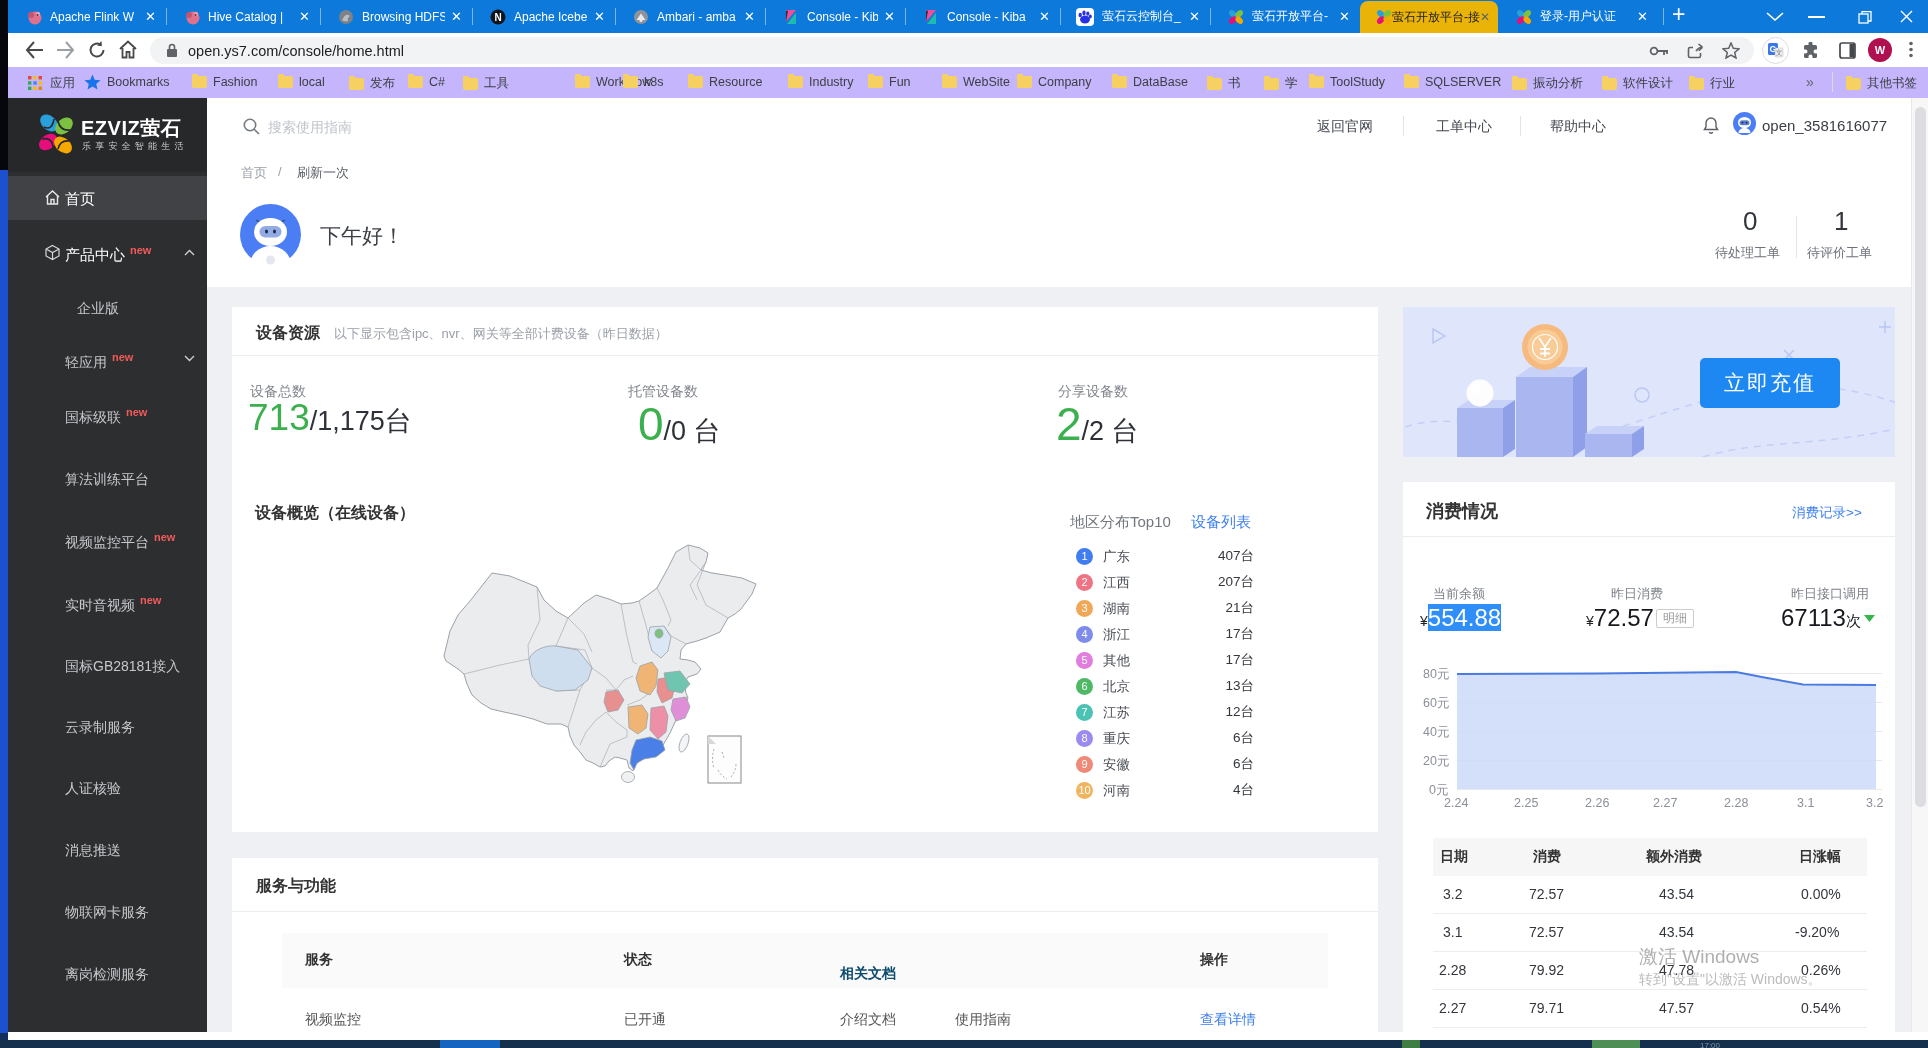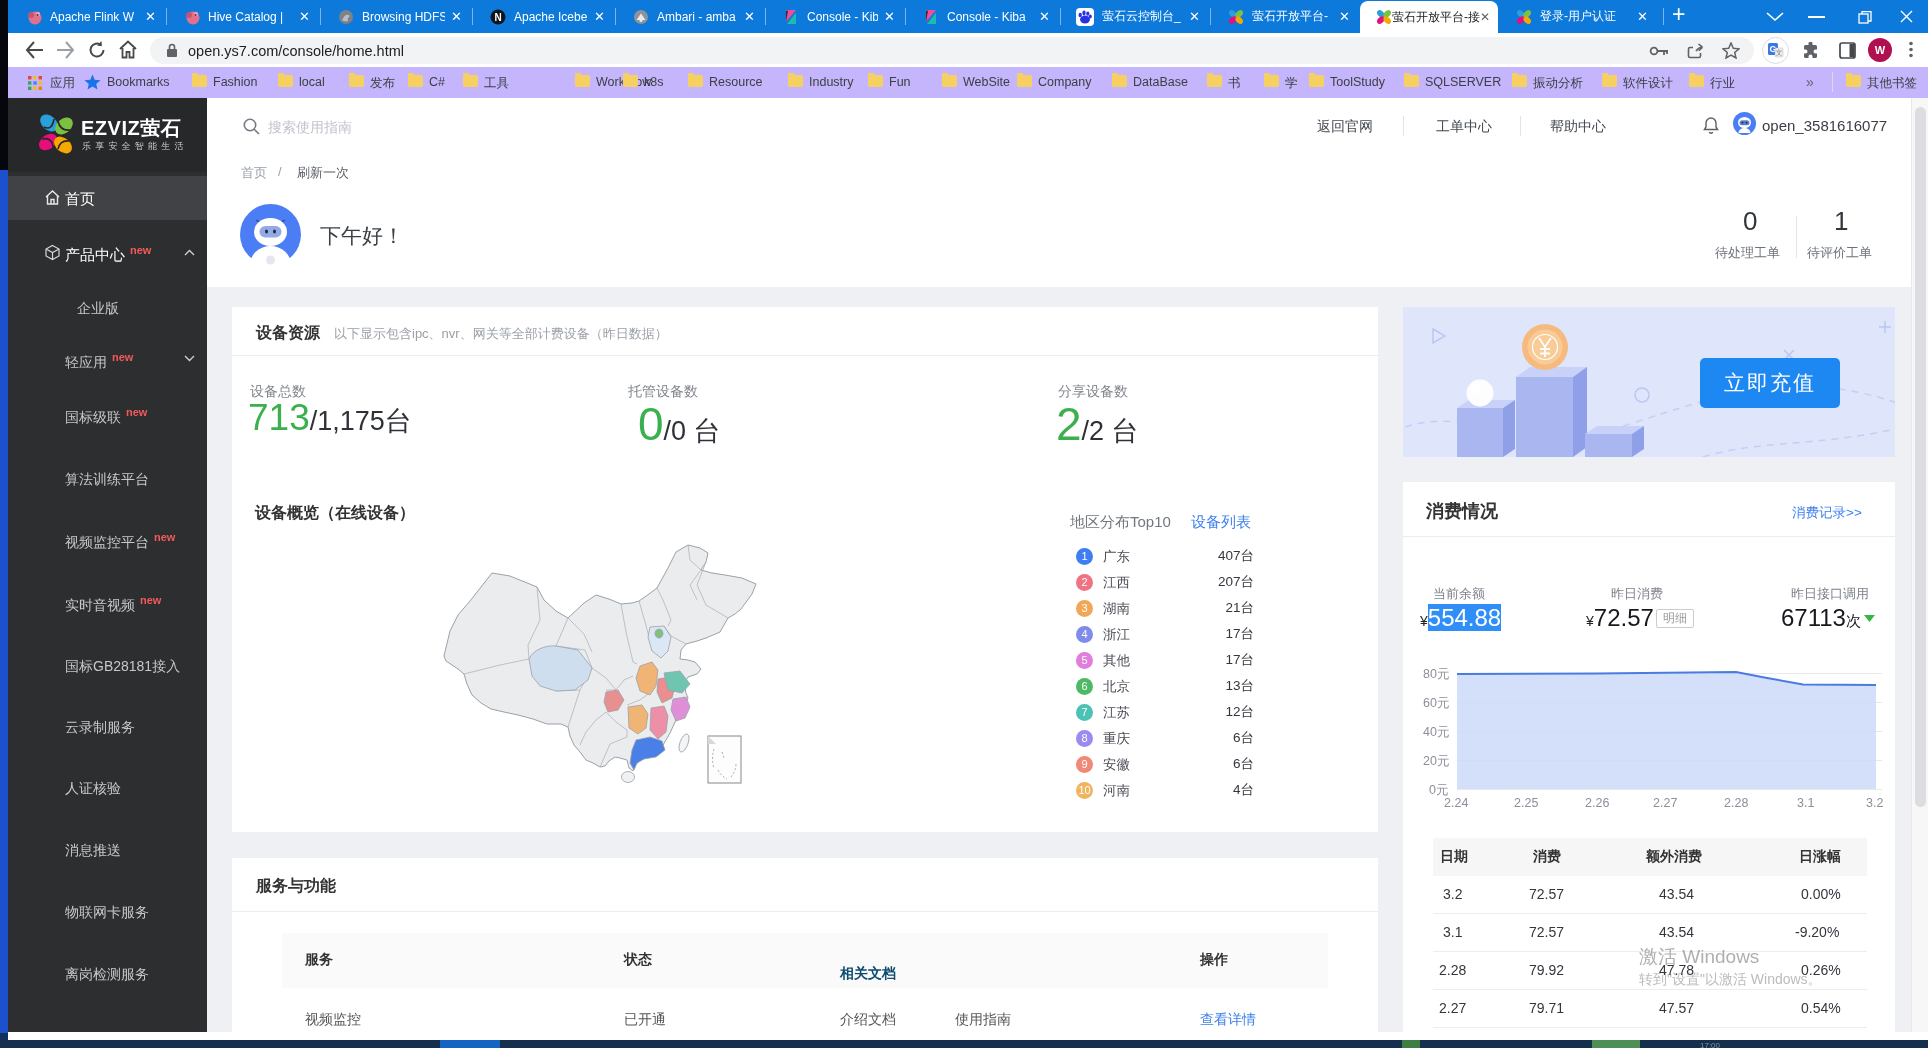--- a/index.html
+++ b/index.html
@@ -7,26 +7,26 @@
   font-family:"Liberation Sans",sans-serif;-webkit-font-smoothing:antialiased;}
 .abs{position:absolute;}
 .nw{white-space:nowrap;}
 #win{position:absolute;left:8px;top:0;width:1920px;height:1040px;background:#fff;}
 
 #tabbar{position:absolute;left:0;top:0;width:1920px;height:33px;background:#0d79da;}
 .tab{position:absolute;top:0;height:33px;display:flex;align-items:center;color:#fff;font-size:12px;}
 .tab .ttl{overflow:hidden;white-space:nowrap;flex:1;margin-left:8px;}
 .tab .x{color:#fff;font-size:13px;margin:0 10px 0 6px;}
 .tabsep{position:absolute;top:8px;width:1px;height:17px;background:rgba(255,255,255,.45);}
-#activetab{position:absolute;top:1px;height:32px;background:#ffffff;border-radius:8px 8px 0 0;display:flex;align-items:center;color:#333;font-size:12px;}
+#activetab{position:absolute;top:1px;height:32px;background:#eab308;border-radius:8px 8px 0 0;display:flex;align-items:center;color:#333;font-size:12px;}
 
 #toolbar{position:absolute;left:0;top:33px;width:1920px;height:34px;background:#fff;}
 #urlbar{position:absolute;left:142px;top:4px;width:1604px;height:27px;border-radius:14px;background:#f1f3f4;display:flex;align-items:center;}
 #bookbar{position:absolute;left:0;top:67px;width:1920px;height:31px;background:#c4b5fd;font-size:12.5px;color:#3c4043;}
-.bkm{display:inline-flex;align-items:flex-start;margin-right:13px;white-space:nowrap;}
+.bkm{display:inline-flex;align-items:center;margin-right:13px;white-space:nowrap;}
 .folder{width:15px;height:12px;background:#f6d060;border-radius:2px;position:relative;margin-right:6px;display:inline-block;}
 .folder:before{content:"";position:absolute;left:0;top:-2px;width:6px;height:3px;background:#f6d060;border-radius:1px 1px 0 0;}
 
 #page{position:absolute;left:0;top:98px;width:1920px;height:934px;background:#eef0f3;overflow:hidden;}
 #sidebar{position:absolute;left:0;top:0;width:199px;height:934px;background:#2d2e30;}
 .mi{position:absolute;left:57px;color:#c6c8cc;font-size:14px;white-space:nowrap;}
 .newb{color:#f25a5a;font-size:11px;font-weight:bold;margin-left:5px;vertical-align:6px;}
 #main{position:absolute;left:199px;top:0;width:1721px;height:934px;}
 .card{position:absolute;background:#fff;}
 .ctitle{font-size:16px;font-weight:bold;color:#333;}

